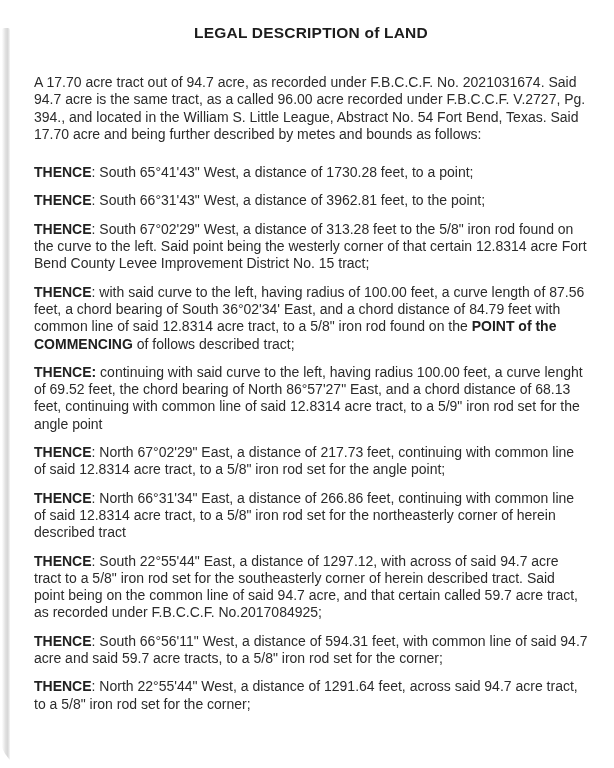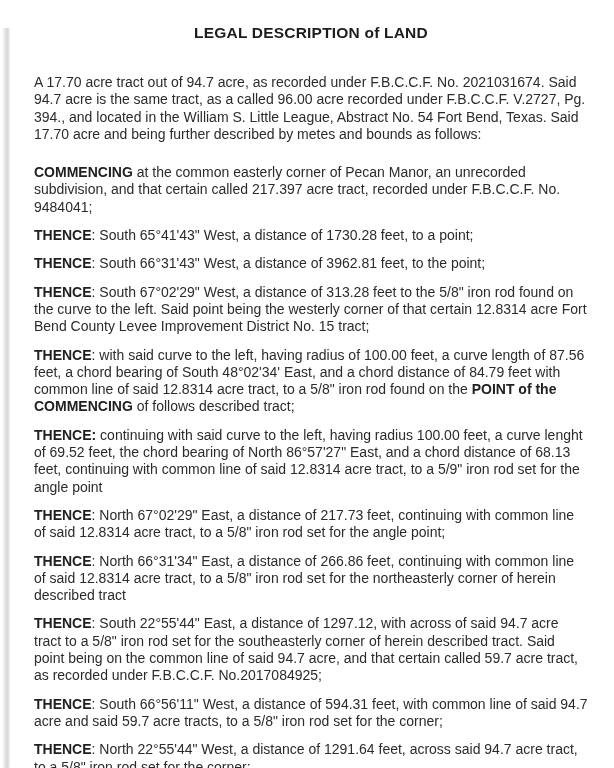--- a/index.html
+++ b/index.html
@@ -8,20 +8,21 @@
     background: #ffffff;
   }
   .page {
     position: relative;
     width: 614px;
     height: 768px;
     background: #ffffff;
     overflow: hidden;
     font-family: "Liberation Sans", sans-serif;
     color: #2b2b2b;
+    border-radius: 31px;
   }
   .scan-edge {
     position: absolute;
     left: 2px;
     top: 28px;
     width: 8px;
     height: 740px;
     background: linear-gradient(to right, #fdfdfd, #d6d6d6 45%, #c9c9c9 72%, #f4f4f4);
     opacity: 0.75;
     border-radius: 2px;
@@ -56,25 +57,24 @@
 </style>
 </head>
 <body>
 
 <div class="page">
   <div class="scan-edge"></div>
   <div class="content">
     <h1 class="title">LEGAL DESCRIPTION of LAND</h1>
     <div class="paragraphs">
         <p class="para"><span>A 17.70 acre tract out of 94.7 acre, as recorded under F.B.C.C.F. No. 2021031674. Said 94.7 acre is the same tract, as a called 96.00 acre recorded under F.B.C.C.F. V.2727, Pg. 394., and located in the William S. Little League, Abstract No. 54 Fort Bend, Texas. Said 17.70 acre and being further described by metes and bounds as follows:</span></p>
-        <p class="para"><span class="b">COMMENCING</span><span> at the common easterly corner of Pecan Manor, an unrecorded subdivision, and that certain called 217.397 acre tract, recorded under F.B.C.C.F. No. 9484041;</span></p>
         <p class="para"><span class="b">THENCE</span><span>: South 65°41'43" West, a distance of 1730.28 feet, to a point;</span></p>
         <p class="para"><span class="b">THENCE</span><span>: South 66°31'43" West, a distance of 3962.81 feet, to the point;</span></p>
         <p class="para"><span class="b">THENCE</span><span>: South 67°02'29" West, a distance of 313.28 feet to the 5/8" iron rod found on the curve to the left. Said point being the westerly corner of that certain 12.8314 acre Fort Bend County Levee Improvement District No. 15 tract;</span></p>
-        <p class="para"><span class="b">THENCE</span><span>: with said curve to the left, having radius of 100.00 feet, a curve length of 87.56 feet, a chord bearing of South 48°02'34' East, and a chord distance of 84.79 feet with common line of said 12.8314 acre tract, to a 5/8" iron rod found on the </span><span class="b">POINT of the COMMENCING</span><span> of follows described tract;</span></p>
+        <p class="para"><span class="b">THENCE</span><span>: with said curve to the left, having radius of 100.00 feet, a curve length of 87.56 feet, a chord bearing of South 36°02'34' East, and a chord distance of 84.79 feet with common line of said 12.8314 acre tract, to a 5/8" iron rod found on the </span><span class="b">POINT of the COMMENCING</span><span> of follows described tract;</span></p>
         <p class="para"><span class="b">THENCE:</span><span> continuing with said curve to the left, having radius 100.00 feet, a curve lenght of 69.52 feet, the chord bearing of North 86°57'27" East, and a chord distance of 68.13 feet, continuing with common line of said 12.8314 acre tract, to a 5/9" iron rod set for the angle point</span></p>
         <p class="para"><span class="b">THENCE</span><span>: North 67°02'29" East, a distance of 217.73 feet, continuing with common line of said 12.8314 acre tract, to a 5/8" iron rod set for the angle point;</span></p>
         <p class="para"><span class="b">THENCE</span><span>: North 66°31'34" East, a distance of 266.86 feet, continuing with common line of said 12.8314 acre tract, to a 5/8" iron rod set for the northeasterly corner of herein described tract</span></p>
         <p class="para"><span class="b">THENCE</span><span>: South 22°55'44" East, a distance of 1297.12, with across of said 94.7 acre tract to a 5/8" iron rod set for the southeasterly corner of herein described tract. Said point being on the common line of said 94.7 acre, and that certain called 59.7 acre tract, as recorded under F.B.C.C.F. No.2017084925;</span></p>
         <p class="para"><span class="b">THENCE</span><span>: South 66°56'11" West, a distance of 594.31 feet, with common line of said 94.7 acre and said 59.7 acre tracts, to a 5/8" iron rod set for the corner;</span></p>
         <p class="para"><span class="b">THENCE</span><span>: North 22°55'44" West, a distance of 1291.64 feet, across said 94.7 acre tract, to a 5/8" iron rod set for the corner;</span></p>
       </div>
   </div>
 </div>
 

